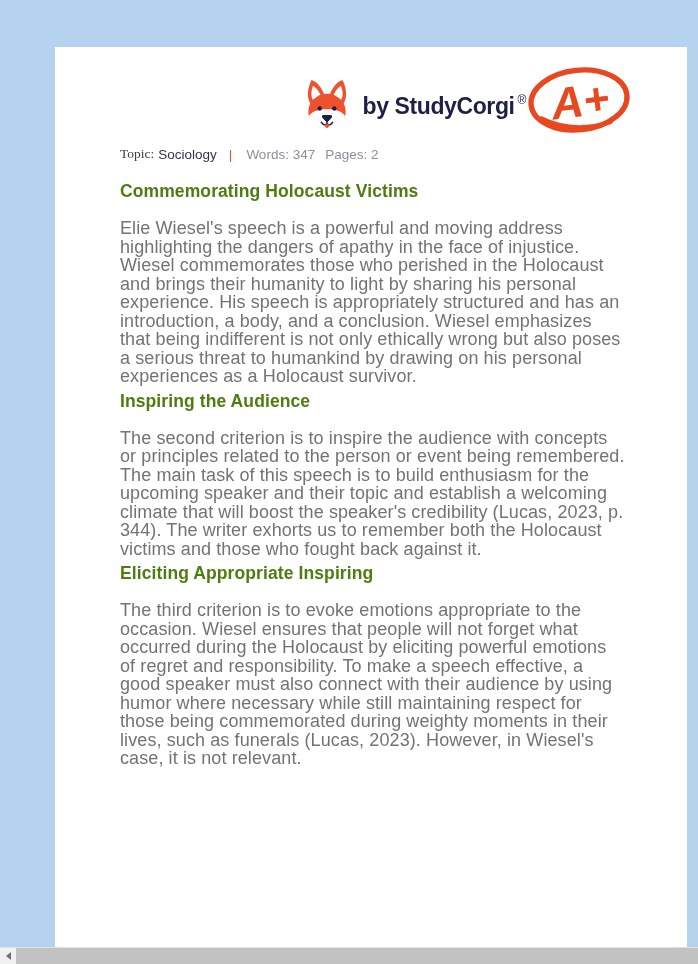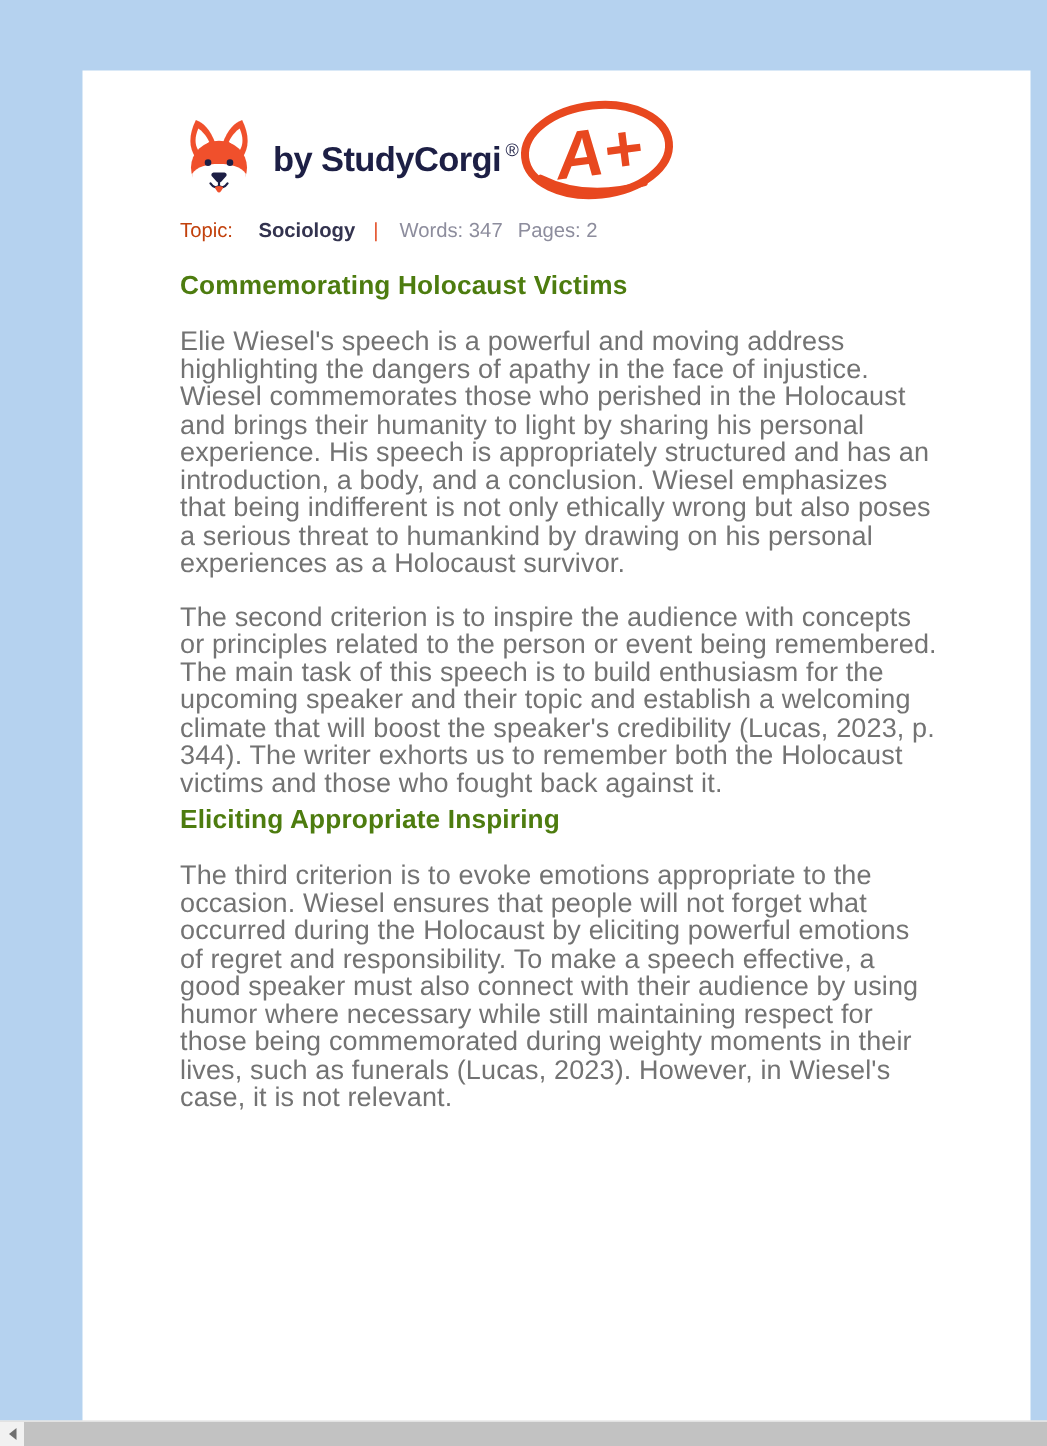--- a/index.html
+++ b/index.html
@@ -20,21 +20,21 @@
     position: absolute;
     left: 55px;
     top: 47px;
     width: 632px;
     height: 917px;
     background: #ffffff;
     padding: 17px 55px 0 65px;
   }
   .header-row {
     display: flex;
-    justify-content: flex-start;
+    justify-content: flex-end;
     align-items: flex-start;
   }
   .brand {
     display: flex;
     align-items: center;
     gap: 10px;
     margin-top: 14px;
   }
   .corgi-icon svg { width: 52px; height: 56px; display: block; }
   .brand-text {
@@ -64,25 +64,25 @@
   }
   .meta-row {
     margin-top: 10px;
     margin-bottom: 18px;
     font-size: 13.5px;
     color: #8d8d9d;
     display: flex;
     align-items: center;
     white-space: nowrap;
   }
-  .meta-label { color: #c2410c; }
+  .meta-label { color: #404040; font-family: Liberation Serif, serif; }
   .meta-topic {
     color: #33334f;
-    font-weight: bold;
-    margin-left: 17px;
+    font-weight: normal;
+    margin-left: 4px;
     text-decoration: none;
     cursor: pointer;
   }
   .meta-sep { color: #e4532c; margin: 0 14px 0 12px; }
   .meta-words { margin-right: 10px; }
 
   .doc-section h2 {
     margin: 4px 0 14px 0;
     font-size: 17.5px;
     line-height: 22px;
@@ -188,20 +188,21 @@
       <span class="meta-words">Words: 347</span>
       <span class="meta-pages">Pages: 2</span>
     </div>
 
     <section class="doc-section">
       <h2>Commemorating Holocaust Victims</h2>
       <p>Elie Wiesel's speech is a powerful and moving address highlighting the dangers of apathy in the face of injustice. Wiesel commemorates those who perished in the Holocaust and brings their humanity to light by sharing his personal experience. His speech is appropriately structured and has an introduction, a body, and a conclusion. Wiesel emphasizes that being indifferent is not only ethically wrong but also poses a serious threat to humankind by drawing on his personal experiences as a Holocaust survivor.</p>
     </section>
 
     <section class="doc-section">
+      <h2>Inspiring the Audience</h2>
       <p>The second criterion is to inspire the audience with concepts or principles related to the person or event being remembered. The main task of this speech is to build enthusiasm for the upcoming speaker and their topic and establish a welcoming climate that will boost the speaker's credibility (Lucas, 2023, p. 344). The writer exhorts us to remember both the Holocaust victims and those who fought back against it.</p>
     </section>
 
     <section class="doc-section">
       <h2>Eliciting Appropriate Inspiring</h2>
       <p>The third criterion is to evoke emotions appropriate to the occasion. Wiesel ensures that people will not forget what occurred during the Holocaust by eliciting powerful emotions of regret and responsibility. To make a speech effective, a good speaker must also connect with their audience by using humor where necessary while still maintaining respect for those being commemorated during weighty moments in their lives, such as funerals (Lucas, 2023). However, in Wiesel's case, it is not relevant.</p>
     </section>
 
 
   </div>

